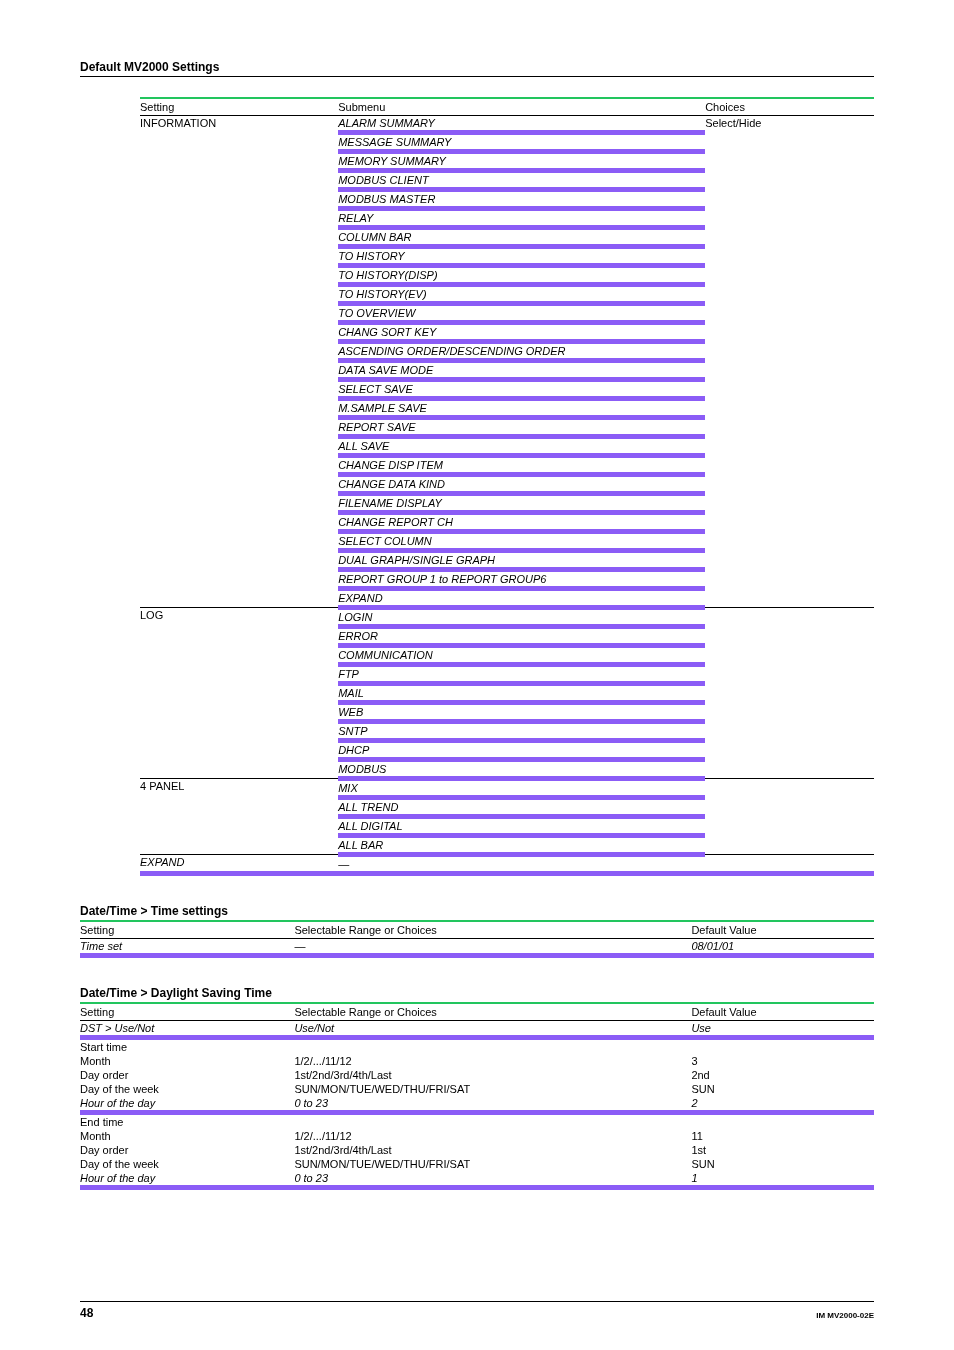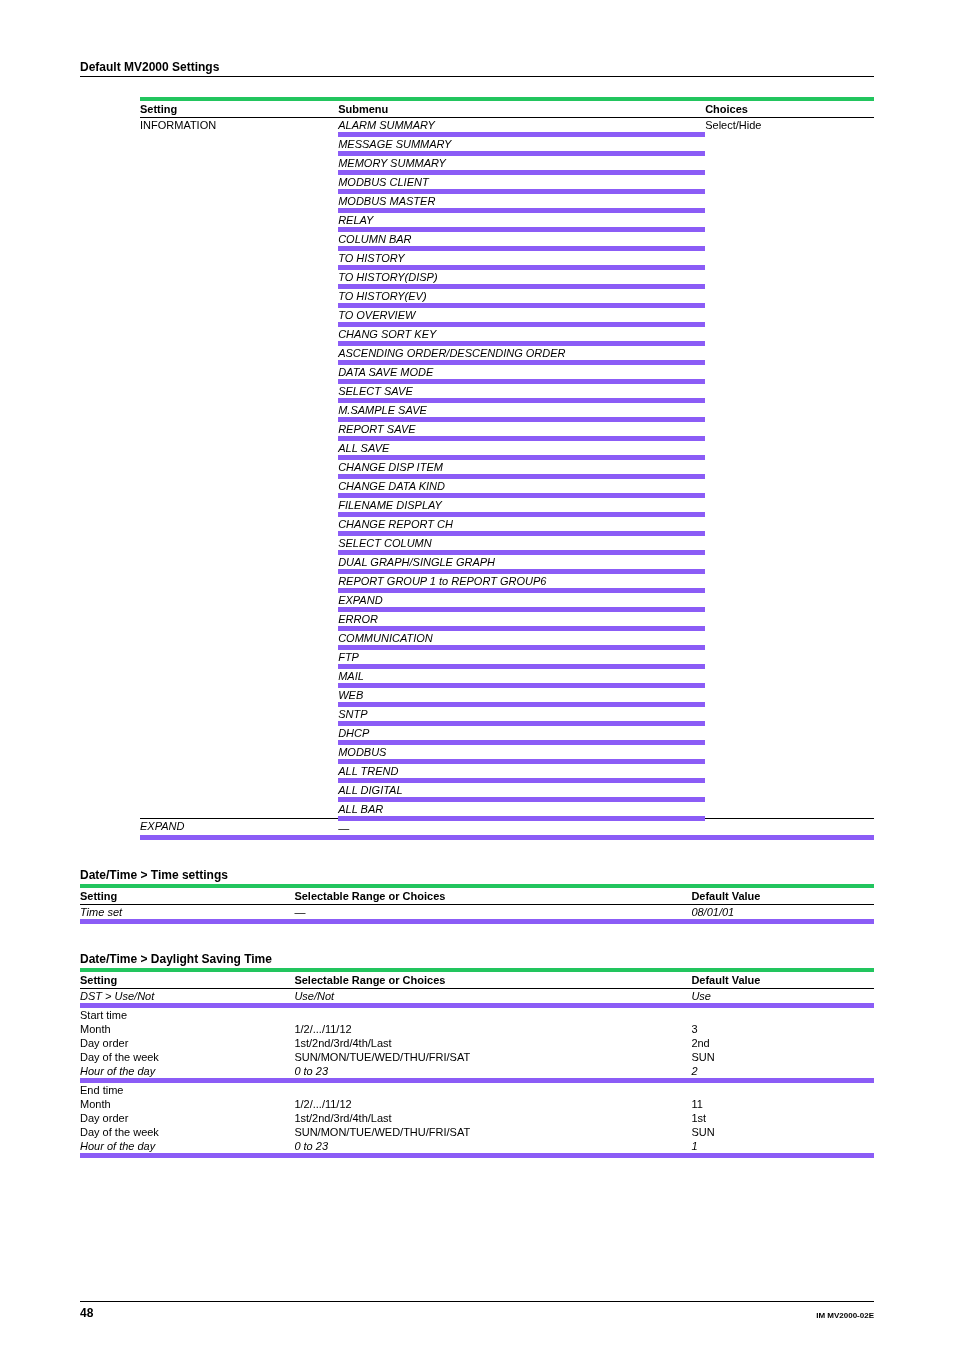--- a/index.html
+++ b/index.html
@@ -26,23 +26,23 @@
     border-top: 1px solid #000;
     margin: 0 0 20px 0;
   }
   .tbl {
     width: 100%;
     border-collapse: collapse;
     font-size: 11px;
     margin-bottom: 28px;
   }
   .hdr-row {
-    border-top: 4px solid #22c55e;
+    border-top: 2px solid #22c55e;
     border-bottom: 1px solid #000;
-    font-weight: bold;
+    font-weight: normal;
   }
   .hdr-row td { padding: 2px 0; }
   .col-a { width: 27%; }
   .col-b { width: 50%; }
   .col-c { width: 23%; }
   .cell { padding: 1px 0; vertical-align: top; }
   .ul { border-bottom: 5px solid #8b5cf6; font-style: italic; }
   .first-cell-top { border-top: 1px solid #000; }
   .section-head {
     font-weight: bold;
@@ -207,20 +207,25 @@
           <td class="cell"></td>
           <td class="cell ul">REPORT GROUP 1 to REPORT GROUP6</td>
           <td class="cell"></td>
         </tr>
         <tr>
           <td class="cell"></td>
           <td class="cell ul">EXPAND</td>
           <td class="cell"></td>
         </tr>
         <tr>
+          <td class="cell first-cell-top">LOG</td>
+          <td class="cell ul first-cell-top">LOGIN</td>
+          <td class="cell first-cell-top"></td>
+        </tr>
+        <tr>
           <td class="cell"></td>
           <td class="cell ul">ERROR</td>
           <td class="cell"></td>
         </tr>
         <tr>
           <td class="cell"></td>
           <td class="cell ul">COMMUNICATION</td>
           <td class="cell"></td>
         </tr>
         <tr>
@@ -245,20 +250,25 @@
         </tr>
         <tr>
           <td class="cell"></td>
           <td class="cell ul">DHCP</td>
           <td class="cell"></td>
         </tr>
         <tr>
           <td class="cell"></td>
           <td class="cell ul">MODBUS</td>
           <td class="cell"></td>
+        </tr>
+        <tr>
+          <td class="cell first-cell-top">4 PANEL</td>
+          <td class="cell ul first-cell-top">MIX</td>
+          <td class="cell first-cell-top"></td>
         </tr>
         <tr>
           <td class="cell"></td>
           <td class="cell ul">ALL TREND</td>
           <td class="cell"></td>
         </tr>
         <tr>
           <td class="cell"></td>
           <td class="cell ul">ALL DIGITAL</td>
           <td class="cell"></td>

